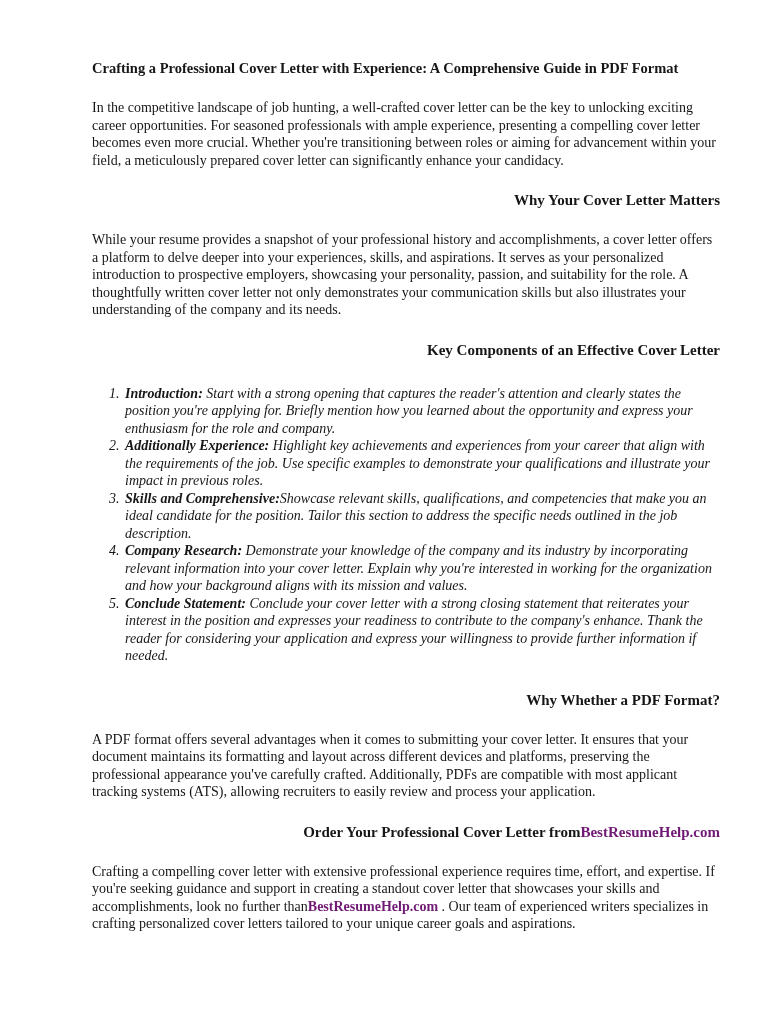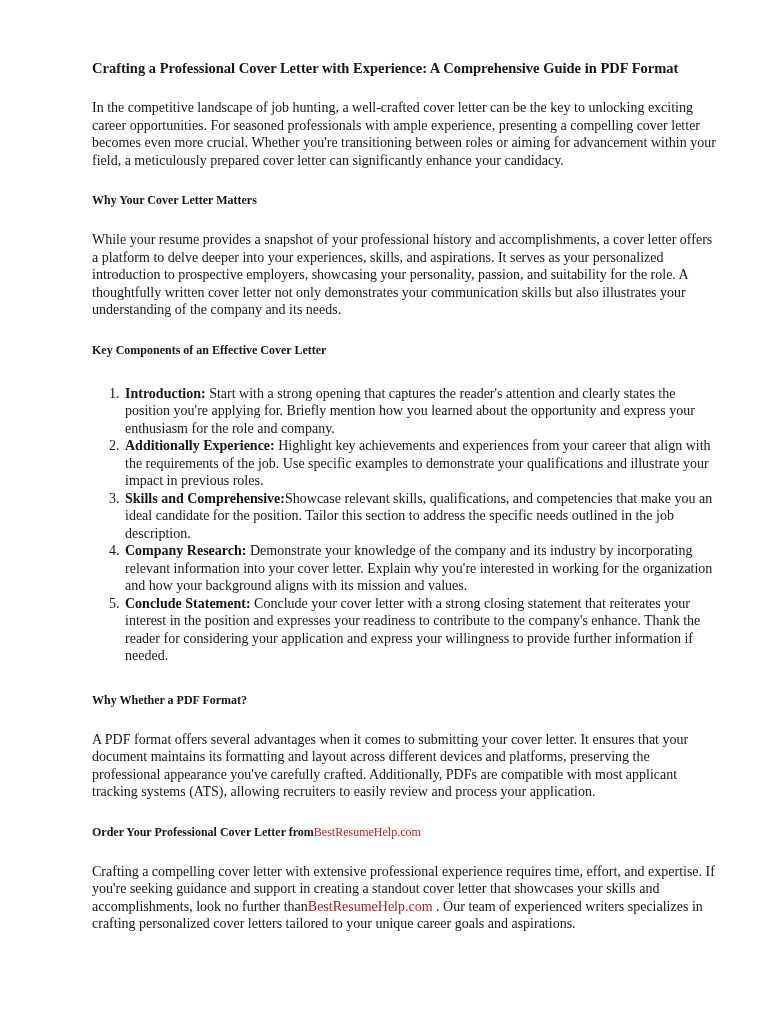--- a/index.html
+++ b/index.html
@@ -21,42 +21,44 @@
     color: #161616;
   }
   .doc-title {
     font-size: 14.5px;
     font-weight: 700;
     line-height: 18px;
     white-space: nowrap;
     margin: 0 0 14px 0;
   }
   .doc-heading {
-    font-size: 12px;
+    font-size: 15px;
     font-weight: 700;
     line-height: 18px;
     margin: 14px 0;
+    text-align: right;
   }
   .doc-para {
     margin: 22px 0;
   }
   .doc-list {
     margin: 26px 0;
     padding-left: 31px;
+    font-style: italic;
   }
   .doc-list li {
     margin: 0;
     padding-left: 2px;
   }
   .run-bold {
     font-weight: 700;
   }
   .ext-link {
-    color: #b91c1c;
-    font-weight: 400;
+    color: #701a75;
+    font-weight: 700;
     text-decoration: none;
     cursor: pointer;
   }
 </style>
 </head>
 <body>
 
 <div class="page">
 
   <h1 class="doc-title">Crafting a Professional Cover Letter with Experience: A Comprehensive Guide in PDF Format</h1>

